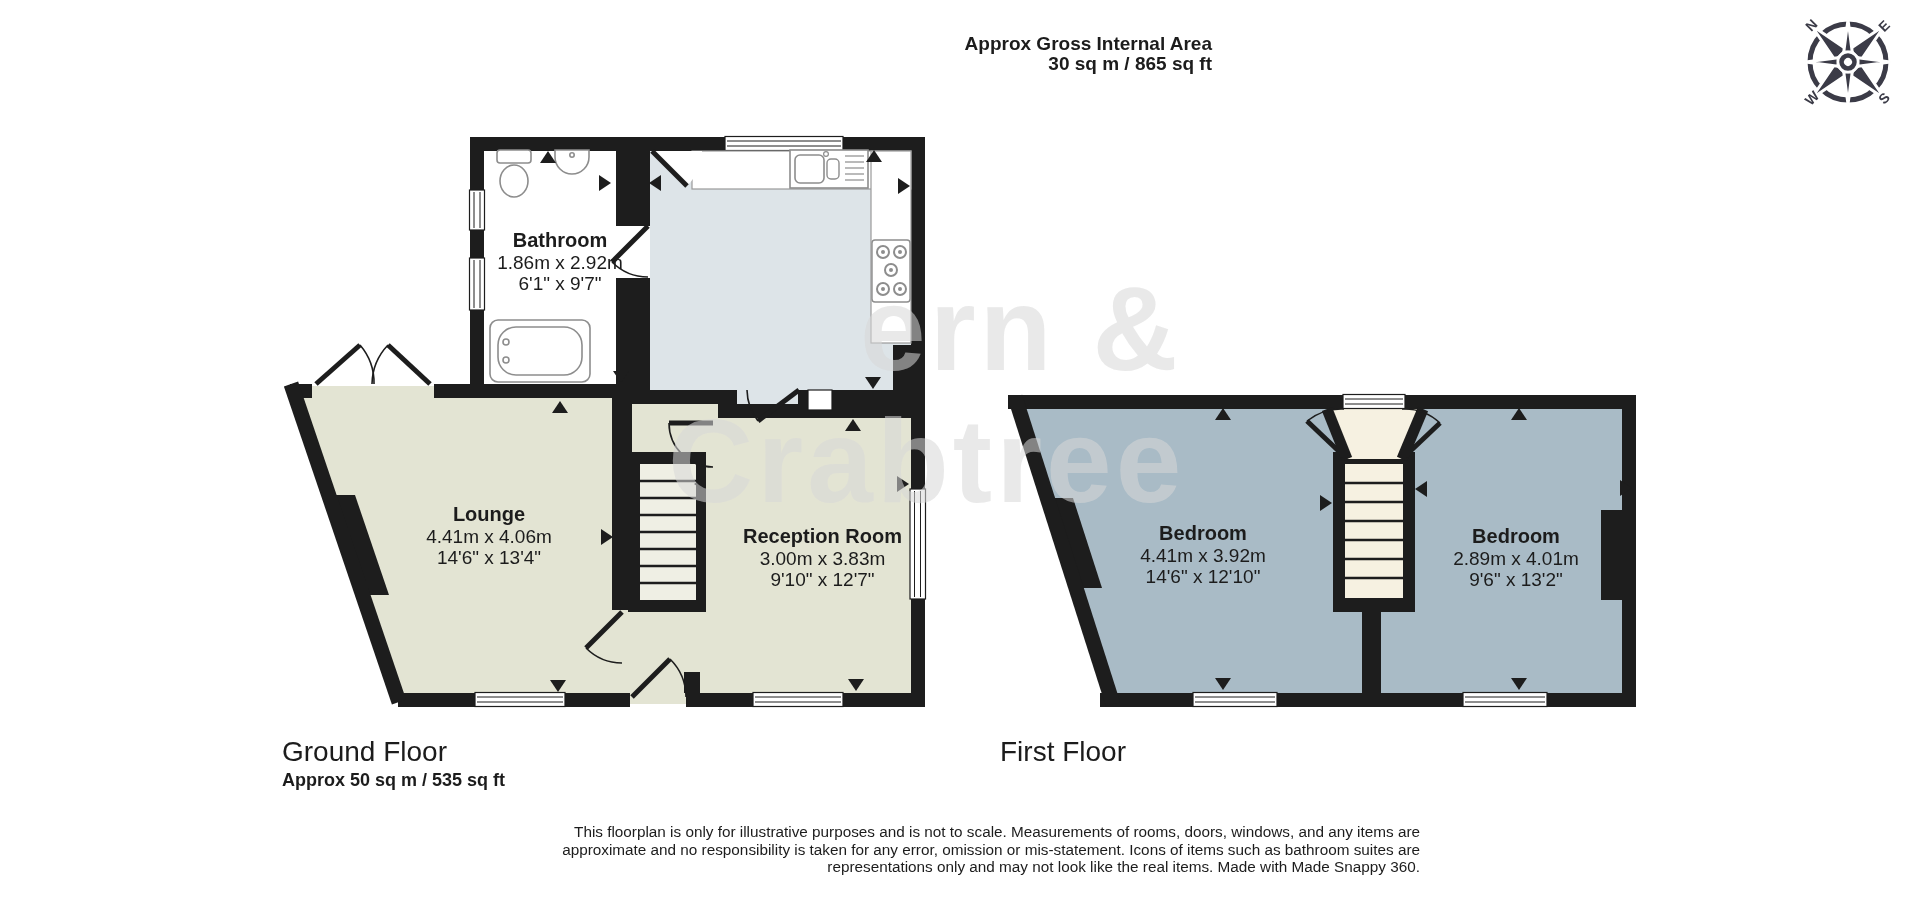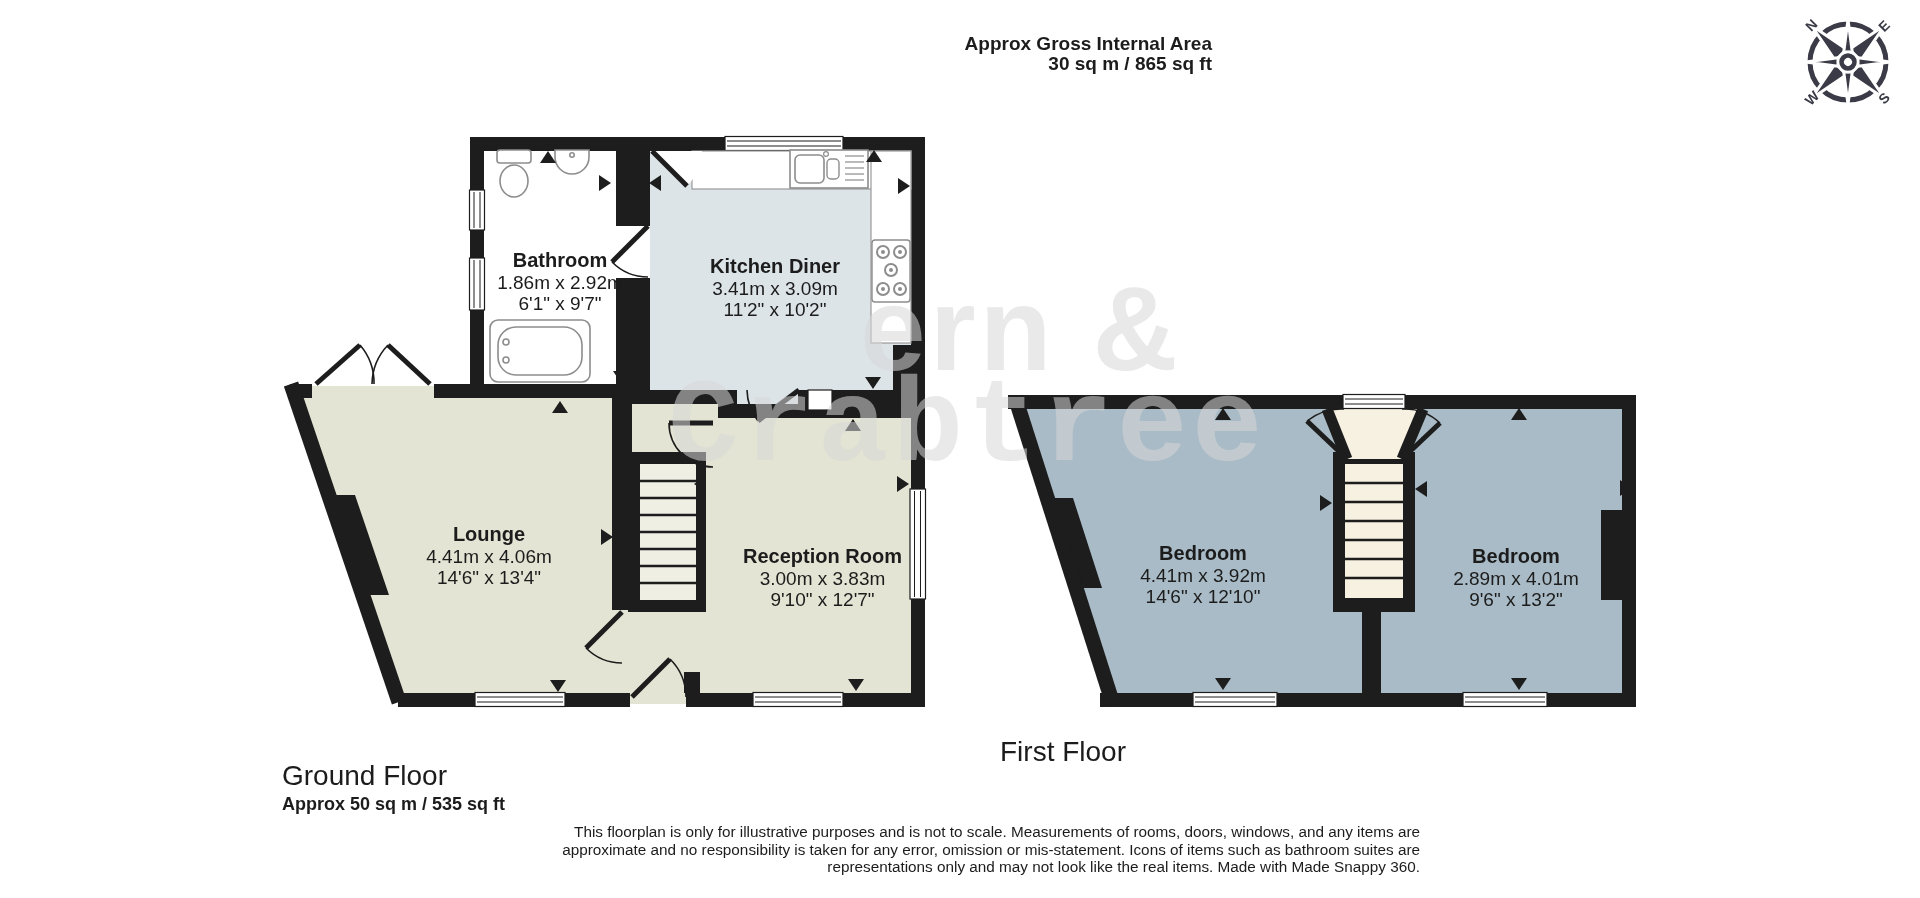--- a/index.html
+++ b/index.html
@@ -2,35 +2,35 @@
 <html><head>
 <meta charset="utf-8">
 <style>
   html,body{margin:0;padding:0;background:#ffffff;}
   .page{position:relative;width:1920px;height:898px;background:#fff;overflow:hidden;
         font-family:"Liberation Sans", sans-serif;color:#1c1c1c;}
   .plan-svg{position:absolute;left:0;top:0;z-index:1;}
   .watermark{position:absolute;z-index:2;font-weight:bold;color:#d8d8d8;opacity:.55;
              letter-spacing:4px;line-height:1;pointer-events:none;}
   .wm-line1{left:860px;top:270px;font-size:118px;}
-  .wm-line2{left:668px;top:370px;font-size:118px;font-family:Liberation Mono, monospace;}
+  .wm-line2{left:668px;top:402px;font-size:118px;}
   .overlay{position:absolute;z-index:3;}
   .title-block{left:712px;top:34px;width:500px;text-align:right;
                font-size:19px;font-weight:bold;line-height:20px;}
   .room-label{text-align:center;line-height:21.5px;}
-  .room-name{font-weight:bold;font-size:20px;display:block;margin-top:20px;}
+  .room-name{font-weight:bold;font-size:20px;display:block;}
   .room-dim{font-size:19px;display:block;}
   .lbl-bathroom{left:470px;top:230px;width:180px;}
   .lbl-kitchen{left:685px;top:236px;width:180px;}
   .lbl-lounge{left:384px;top:504px;width:210px;}
   .lbl-reception{left:697px;top:526px;width:251px;}
   .lbl-bed1{left:1095px;top:523px;width:216px;}
   .lbl-bed2{left:1408px;top:526px;width:216px;}
   .floor-header{width:420px;}
-  .fh-ground{left:282px;top:736px;margin-top:24px;}
+  .fh-ground{left:282px;top:736px;}
   .fh-first{left:1000px;top:736px;}
   .floor-name{font-size:28px;font-weight:400;display:block;line-height:32px;}
   .floor-area{font-size:18px;font-weight:bold;display:block;line-height:24px;}
   .disclaimer{left:500px;top:823px;width:920px;text-align:right;
               font-size:15.3px;line-height:17.5px;}
   .compass{position:absolute;left:1788px;top:2px;z-index:3;}
 </style>
 </head>
 <body>
 
@@ -297,25 +297,20 @@
         <text x="-51" y="5">W</text>
       </g>
     </g>
   </svg>
 
   <div class="overlay room-label lbl-bathroom">
     <span class="room-name">Bathroom</span>
     <span class="room-dim">1.86m x 2.92m</span>
     <span class="room-dim">6'1" x 9'7"</span>
   </div>
-  <div class="overlay room-label lbl-kitchen">
-    <span class="room-name">Kitchen Diner</span>
-    <span class="room-dim">3.41m x 3.09m</span>
-    <span class="room-dim">11'2" x 10'2"</span>
-  </div>
   <div class="overlay room-label lbl-lounge">
     <span class="room-name">Lounge</span>
     <span class="room-dim">4.41m x 4.06m</span>
     <span class="room-dim">14'6" x 13'4"</span>
   </div>
   <div class="overlay room-label lbl-reception">
     <span class="room-name">Reception Room</span>
     <span class="room-dim">3.00m x 3.83m</span>
     <span class="room-dim">9'10" x 12'7"</span>
   </div>

